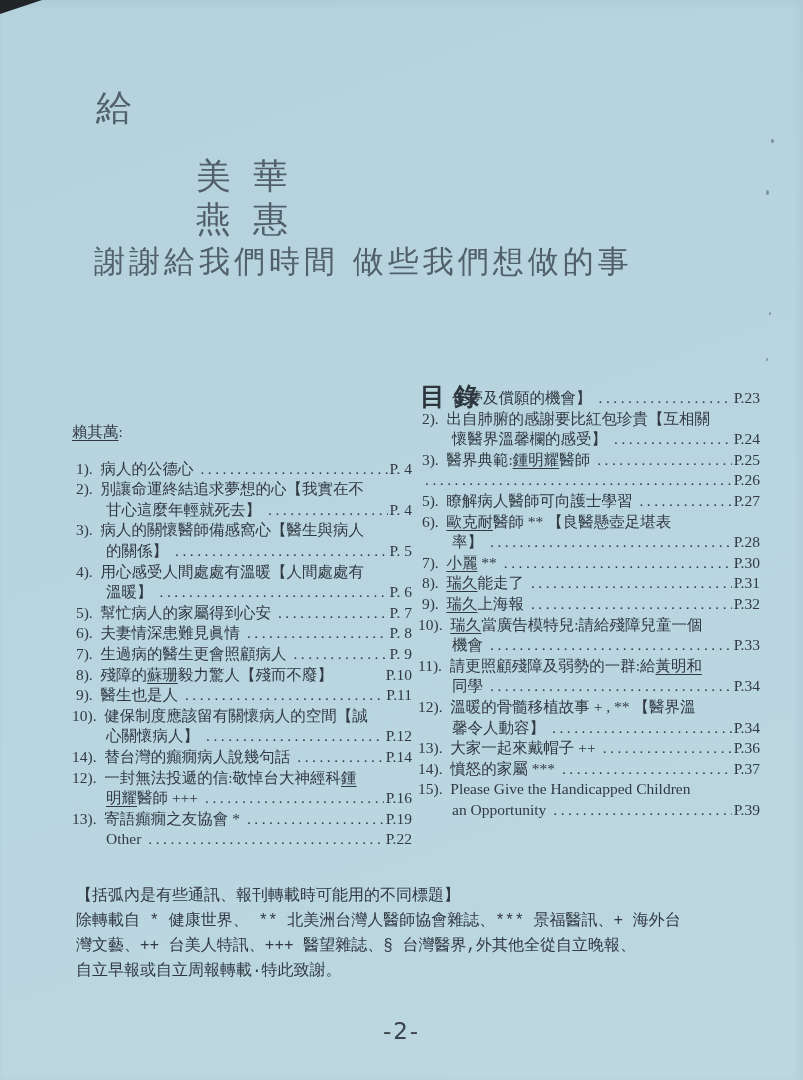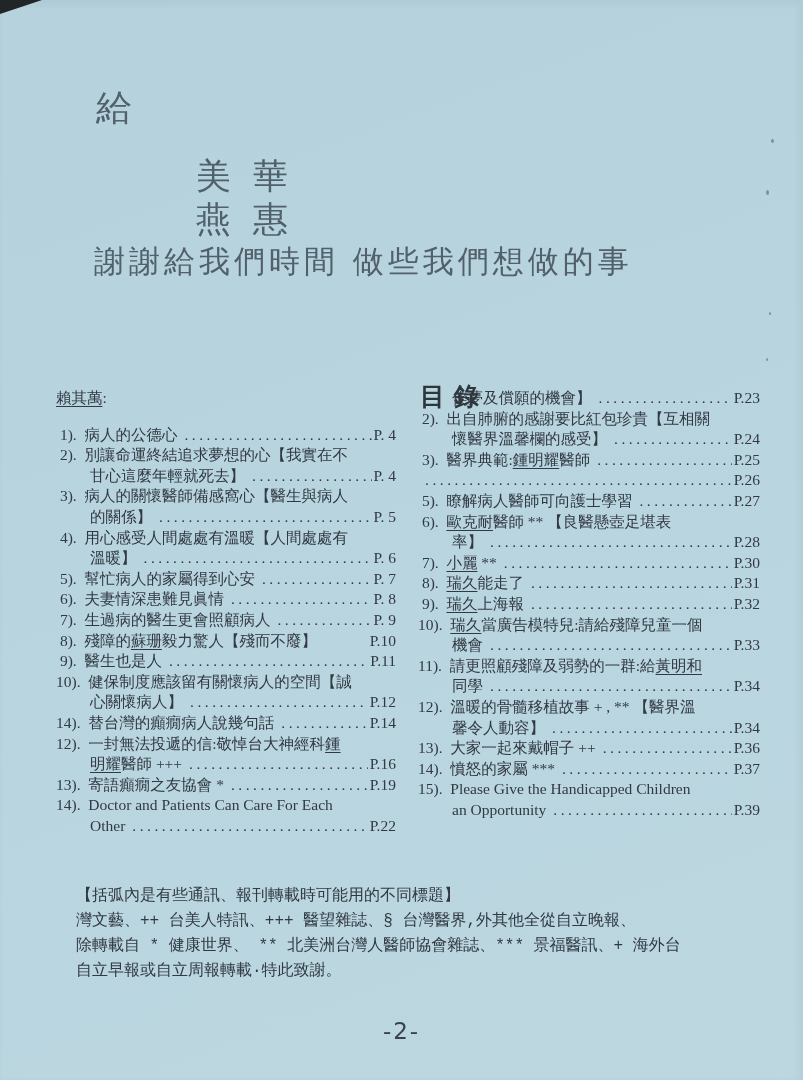--- a/index.html
+++ b/index.html
@@ -29,21 +29,21 @@
   .thanks {
     position:absolute; left:94px; top:241px; font-size:31px; letter-spacing:4px;
     color:#51606a; white-space:pre;
     font-family:"DejaVu Sans","Liberation Sans",sans-serif; font-weight:300;
   }
   .toc-title {
     position:absolute; left:288px; top:350px; width:200px; text-align:right;
     font-size:25px; font-weight:700; letter-spacing:9px; text-indent:9px; color:#2e363d;margin-top:30px;
   }
   .col { position:absolute; top:388px; font-size:15.5px; line-height:20.6px; color:#313942; }
-  .col-left  { left:56px;  width:340px; }
+  .col-left  { left:72px;  width:340px;margin-top:34px; }
   .col-right { left:418px; width:342px; }
   .col-author { margin-bottom:16px; }
   .u { text-decoration:underline; text-underline-offset:3px; }
   .toc-line { display:flex; align-items:flex-end; }
   .toc-line.cont { padding-left:34px; }
   .toc-line span { white-space:pre; }
   .leader {
     flex:1 1 auto; overflow:hidden; white-space:nowrap;
     letter-spacing:3.5px; margin:0 2px 0 7px; min-width:0;
   }
@@ -159,23 +159,20 @@
           <span class="u">明耀</span>
           <span>醫師 +++</span>
           <span class="leader">................................................</span>
           <span class="page-ref">P.16</span>
         </div>
         <div class="toc-line">
           <span>13).  寄語癲癇之友協會 *</span>
           <span class="leader">................................................</span>
           <span class="page-ref">P.19</span>
         </div>
-        <div class="toc-line">
-          <span>14).  Doctor and Patients Can Care For Each</span>
-        </div>
         <div class="toc-line cont">
           <span>Other</span>
           <span class="leader">................................................</span>
           <span class="page-ref">P.22</span>
         </div>
       </div>
   </div>
 
   <div class="col col-right">
     <div>
@@ -282,20 +279,20 @@
         <div class="toc-line cont">
           <span>an Opportunity</span>
           <span class="leader">................................................</span>
           <span class="page-ref">P.39</span>
         </div>
       </div>
   </div>
 
   <div class="footnote">
     <div>【括弧內是有些通訊、報刊轉載時可能用的不同標題】</div>
+    <div>除轉載自 * 健康世界、 ** 北美洲台灣人醫師協會雜誌、*** 景福醫訊、+ 海外台</div>
     <div>灣文藝、++ 台美人特訊、+++ 醫望雜誌、§ 台灣醫界,外其他全從自立晚報、</div>
-    <div>除轉載自 * 健康世界、 ** 北美洲台灣人醫師協會雜誌、*** 景福醫訊、+ 海外台</div>
     <div>自立早報或自立周報轉載·特此致謝。</div>
   </div>
 
   <div class="page-num">-2-</div>
 
 </div>
 
 </body></html>

